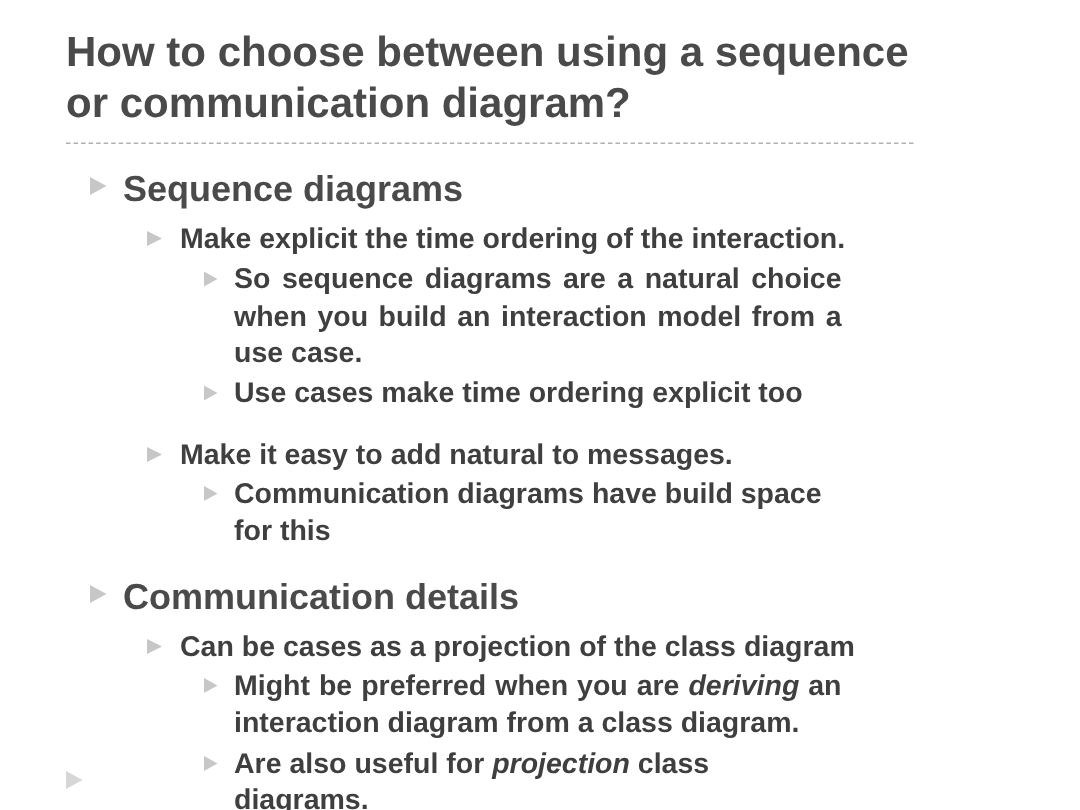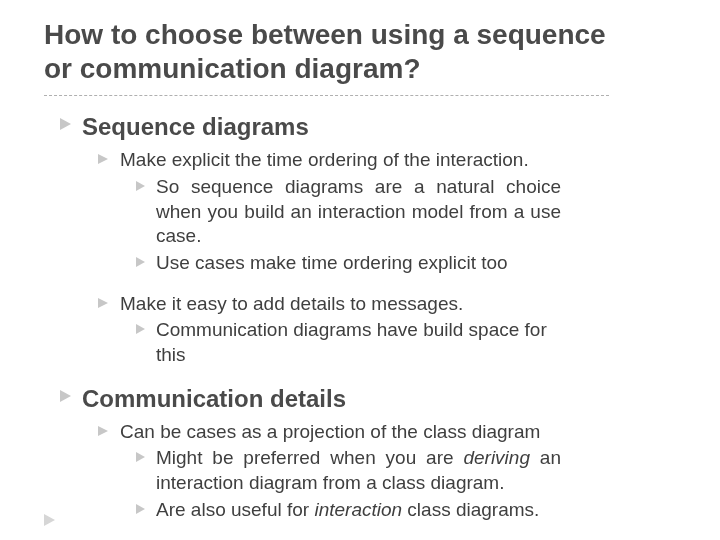--- a/index.html
+++ b/index.html
@@ -50,20 +50,21 @@
   }
   .l1-head {
     font-size: 24px;
     font-weight: bold;
     color: #4a4a4a;
     line-height: 1.25;
   }
   
   .l2 {
     margin-top: 6px;
+    font-weight: bold;
   }
   .l2 > li {
     padding-left: 22px;
     margin-bottom: 4px;
     font-size: 19px;
     color: #3f3f3f;
     line-height: 1.3;
   }
   .l2 > li::before {
     content: "";
@@ -128,41 +129,41 @@
           <ul class="l3">
             <li>
               <div class="txt justify">So sequence diagrams are a natural choice when you build an interaction model from a use case.</div>
             </li>
             <li>
               <div class="txt">Use cases make time ordering explicit too</div>
             </li>
           </ul>
         </li>
         <li>
-          <div class="txt">Make it easy to add details to messages.</div>
+          <div class="txt">Make it easy to add natural to messages.</div>
           <ul class="l3">
             <li>
               <div class="txt">Communication diagrams have build space for this</div>
             </li>
           </ul>
         </li>
       </ul>
     </li>
 
     <li>
       <div class="l1-head">Communication details</div>
       <ul class="l2">
         <li>
           <div class="txt">Can be cases as a projection of the class diagram</div>
           <ul class="l3">
             <li>
               <div class="txt justify">Might be preferred when you are <span class="italic">deriving</span> an interaction diagram from a class diagram.</div>
             </li>
             <li>
-              <div class="txt">Are also useful for <span class="italic">interaction</span> class diagrams.</div>
+              <div class="txt">Are also useful for <span class="italic">projection</span> class diagrams.</div>
             </li>
           </ul>
         </li>
       </ul>
     </li>
 
   </ul>
 </div>
 
 <div class="arrow-deco"></div>

